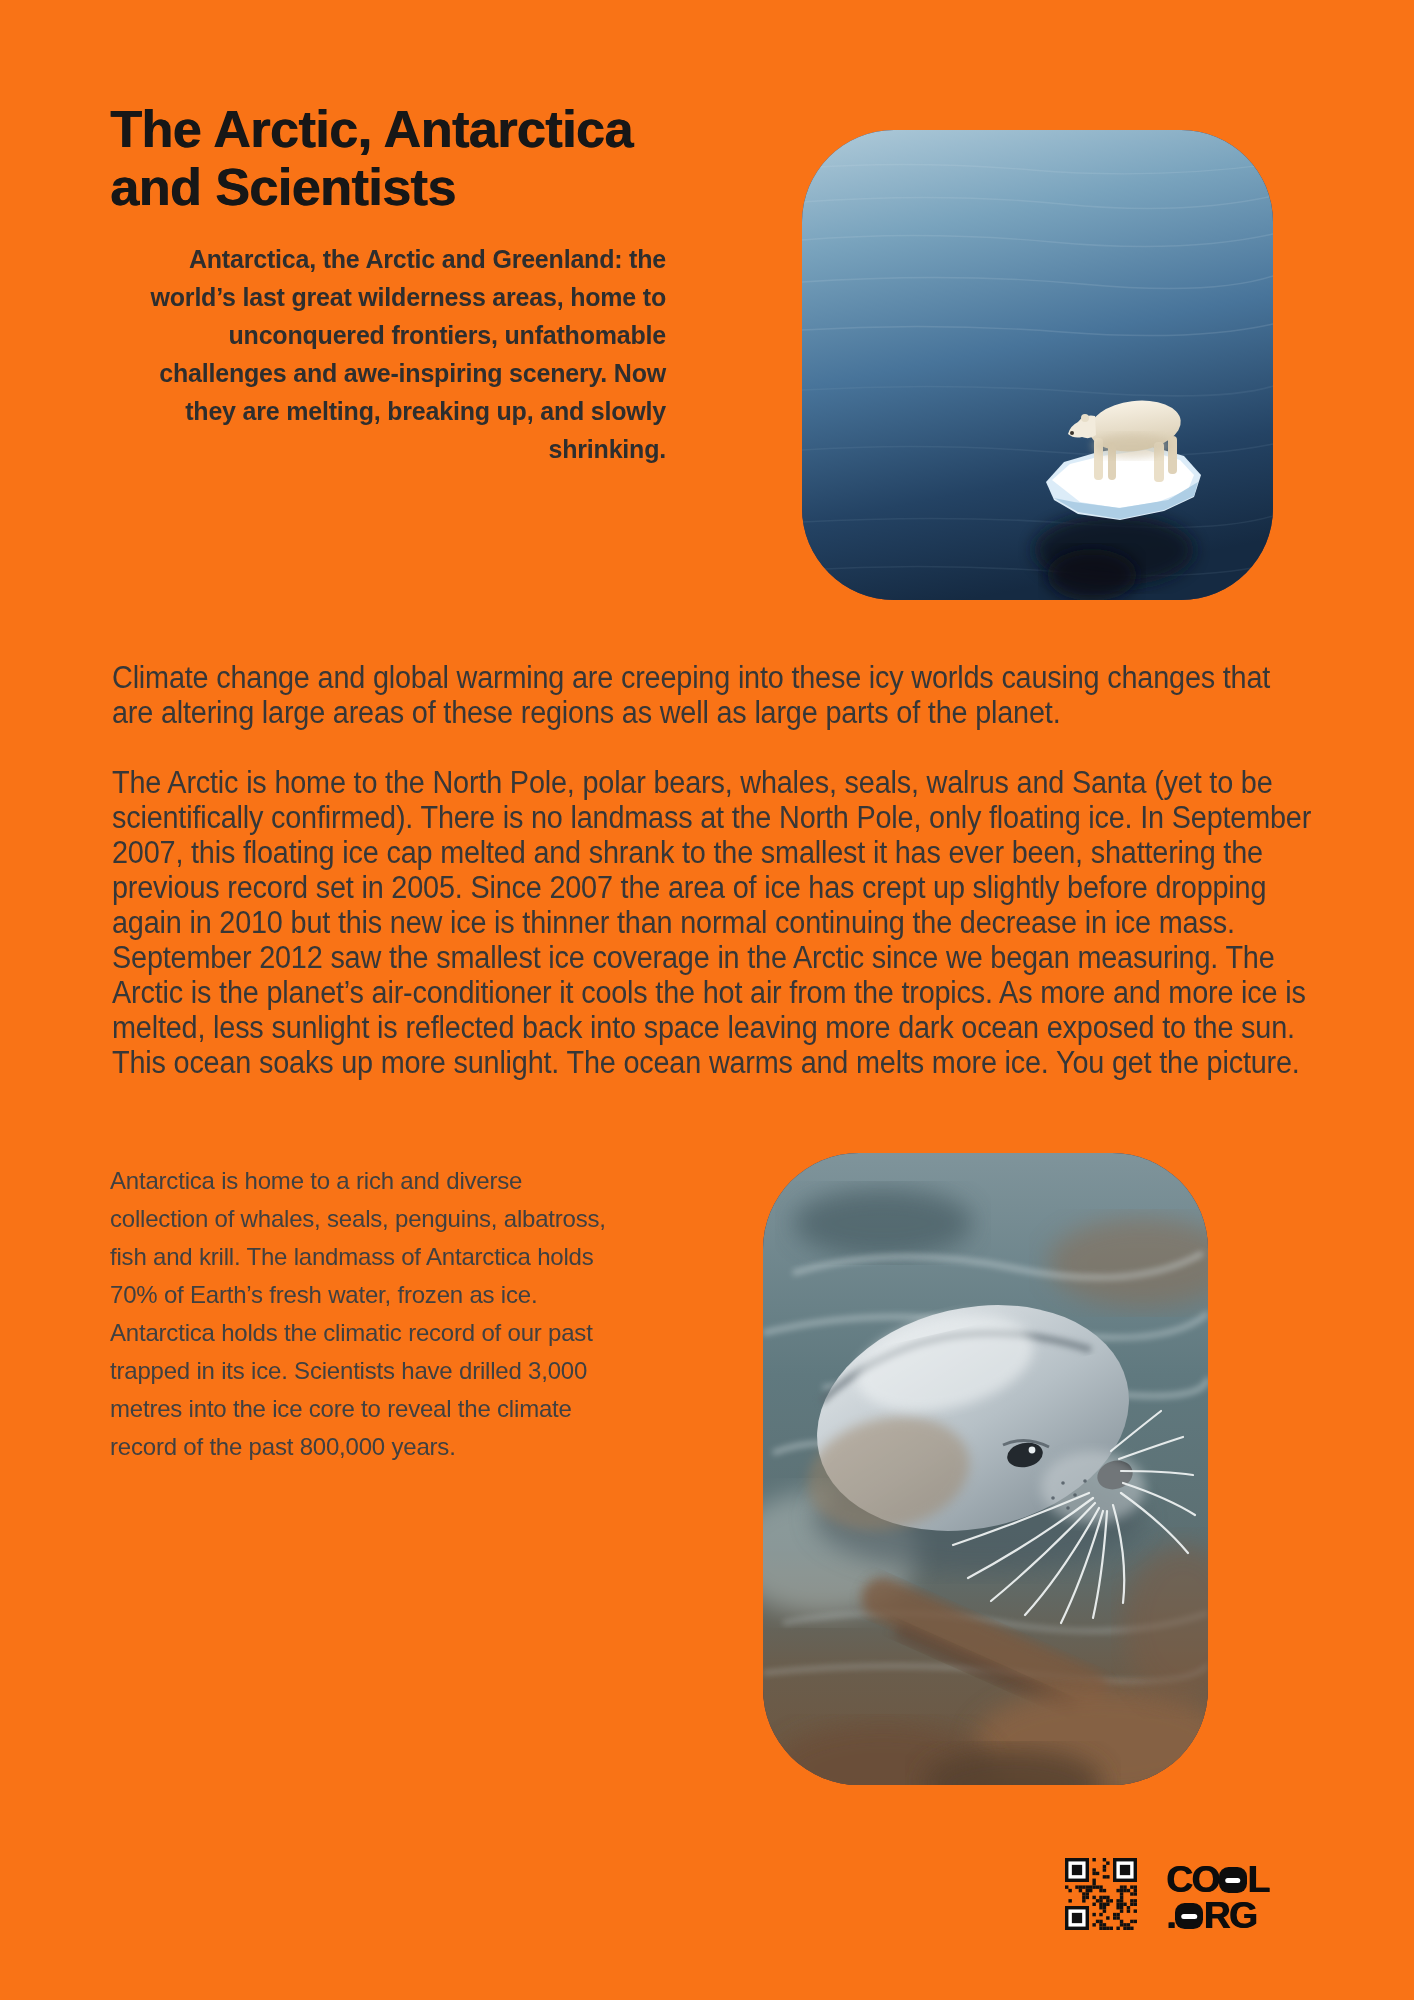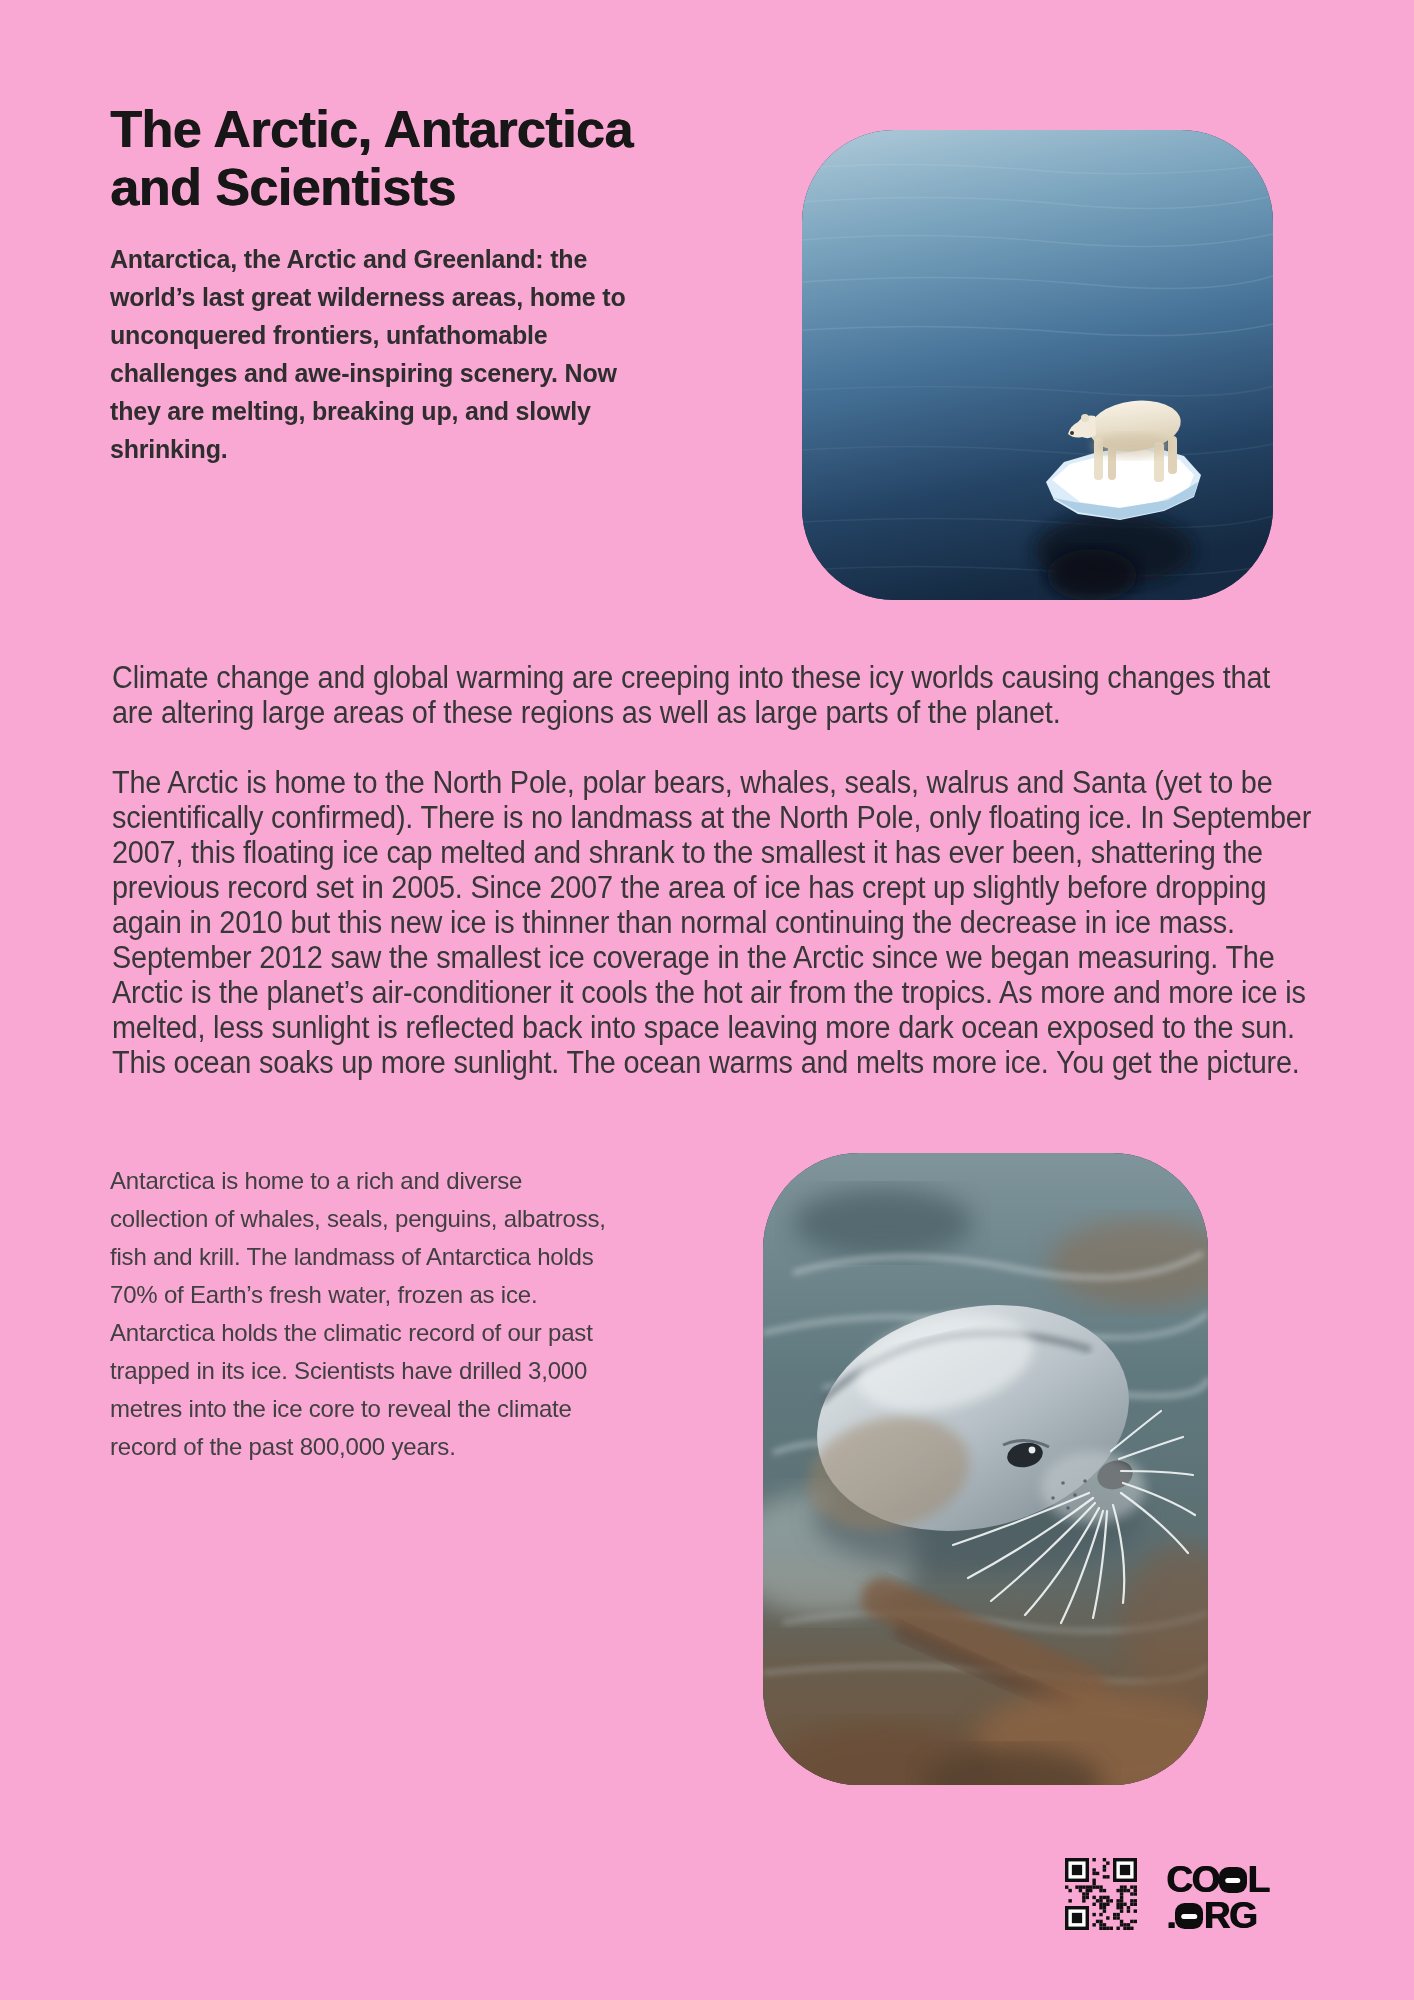--- a/index.html
+++ b/index.html
@@ -2,21 +2,21 @@
 <html><head>
 <meta charset="utf-8">
 <style>
   * { margin: 0; padding: 0; box-sizing: border-box; }
   html, body { background: #ffffff; }
   body { font-family: "Liberation Sans", "DejaVu Sans", sans-serif; }
   .page {
     position: relative;
     width: 1414px;
     height: 2000px;
-    background: #f9a8d4;
+    background: #f97316;
     overflow: hidden;
   }
   
   .title {
     position: absolute;
     left: 110px;
     top: 100px;
     width: 660px;
     font-size: 52px;
     line-height: 58px;
@@ -29,20 +29,21 @@
   .intro {
     position: absolute;
     left: 110px;
     top: 240px;
     width: 556px;
     font-size: 25px;
     line-height: 38px;
     font-weight: 700;
     color: #2e2e2e;
     letter-spacing: -0.2px;
+    text-align: right;
   }
   
   .body-wide {
     position: absolute;
     left: 112px;
     width: 1290px;
     transform: scaleX(0.93);
     transform-origin: 0 0;
     font-size: 31px;
     line-height: 35px;

